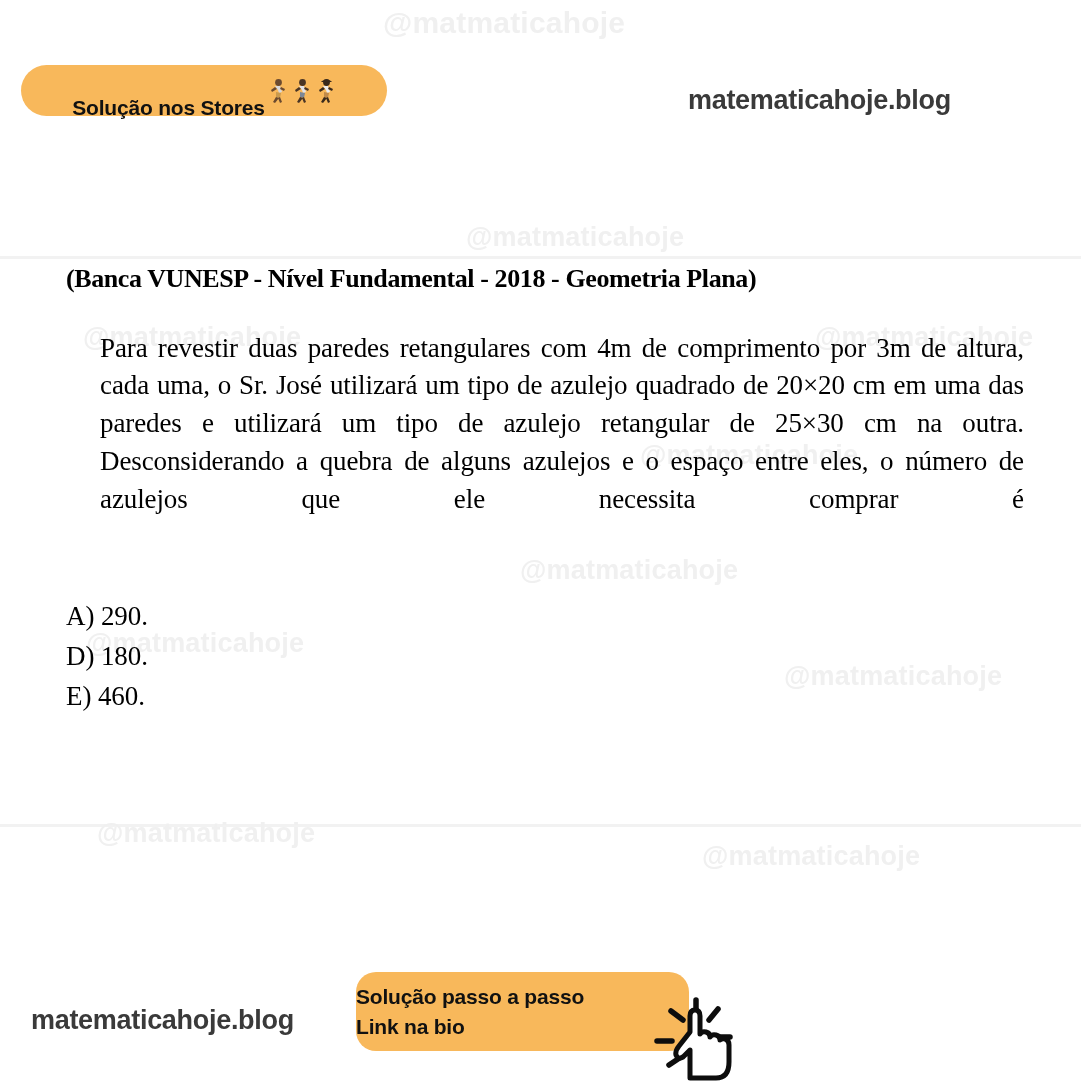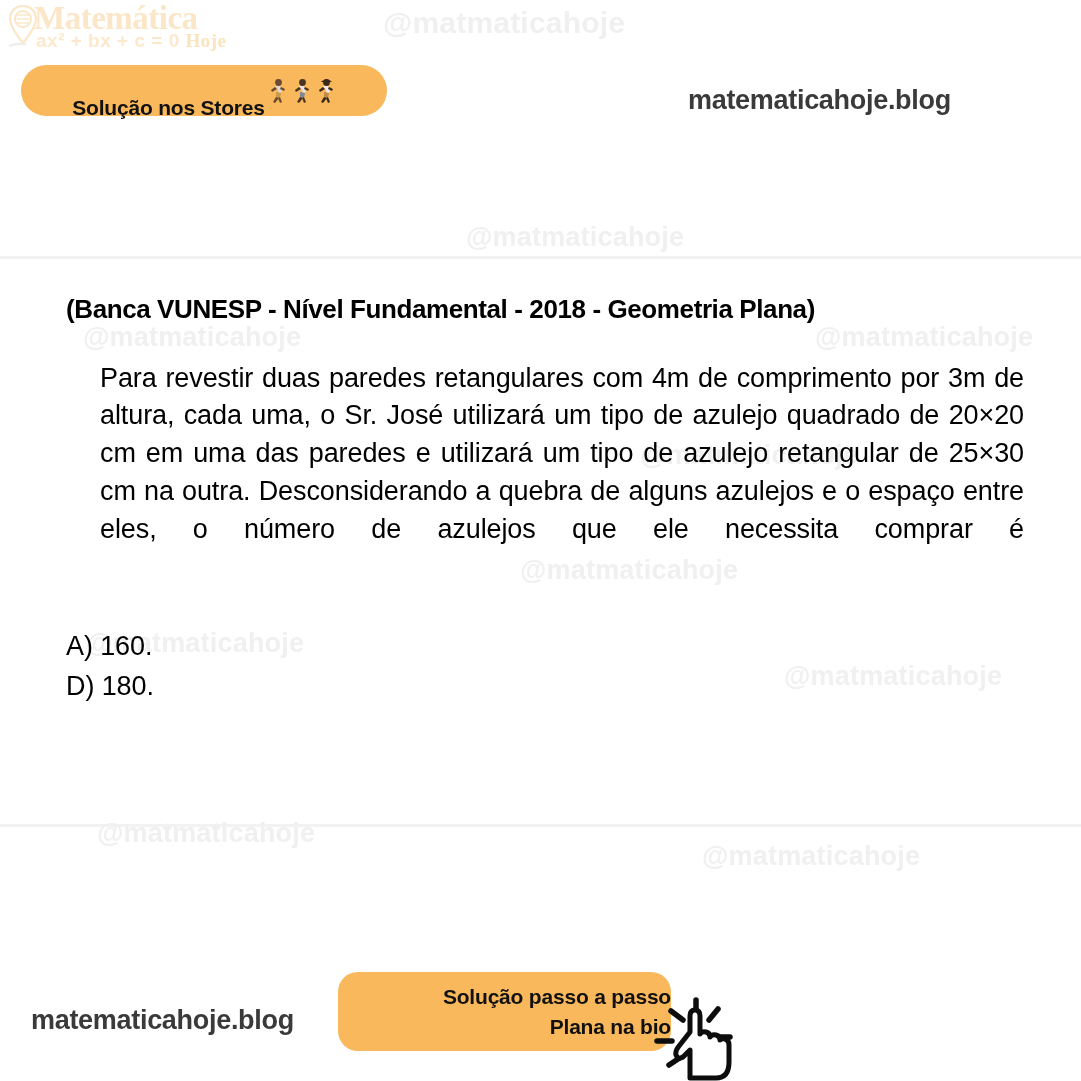--- a/index.html
+++ b/index.html
@@ -108,23 +108,24 @@
     left: 0; width: 1081px; height: 3px;
     background: #f2f2f2;
     z-index: 2;
   }
   .rule-top { top: 256px; }
   .rule-bottom { top: 824px; }
 
   
   .q-block {
     position: absolute;
-    left: 66px; top: 294px;
+    left: 66px; top: 264px;
     width: 958px;
     z-index: 4;
+    font-family: Liberation Serif, serif;
   }
   .q-title {
     font-size: 26px;
     font-weight: 700;
     color: #000;
     letter-spacing: -0.4px;
     line-height: 1.18;
     white-space: nowrap;
   }
   .q-body {
@@ -153,27 +154,27 @@
     position: absolute;
     left: 31px; top: 1005px;
     font-size: 27px;
     font-weight: 700;
     color: #3a3a3a;
     letter-spacing: -0.3px;
     z-index: 5;
   }
   .cta-btn {
     position: absolute;
-    left: 338px; top: 972px;
+    left: 356px; top: 972px;
     width: 333px; height: 79px;
     background: #f8b85b;
     border-radius: 20px;
     display: flex;
     flex-direction: column;
-    align-items: flex-end;
+    align-items: flex-start;
     justify-content: center;
     z-index: 4;
   }
   .cta-line {
     font-size: 21px;
     font-weight: 700;
     color: #111;
     line-height: 1.42;
     letter-spacing: -0.2px;
   }
@@ -182,33 +183,20 @@
     left: 650px; top: 994px;
     width: 92px; height: 87px;
     z-index: 6;
   }
 </style>
 </head>
 <body>
 
 <div class="page">
 
-  <div class="logo">
-    <svg class="logo-pin" viewBox="0 0 30 44">
-      <path d="M15 1 C7 1 2 7 2 14 C2 23 15 38 15 38 C15 38 28 23 28 14 C28 7 23 1 15 1 Z" fill="none" stroke="#fbe7c8" stroke-width="2.2"></path>
-      <circle cx="15" cy="14" r="8" fill="none" stroke="#fbe7c8" stroke-width="2"></circle>
-      <path d="M9 10 h12 M9 14 h12 M9 18 h12" stroke="#fbe7c8" stroke-width="1.6"></path>
-      <path d="M1 41 q8 -3 17 -2" stroke="#f0eeea" stroke-width="2.4" fill="none"></path>
-    </svg>
-    <div class="logo-word">Matemática</div>
-    <div class="logo-sub">
-      <span>ax² + bx + c = 0</span>
-      <span class="logo-hoje">Hoje</span>
-    </div>
-  </div>
 
   <div class="store-btn">
     <span class="store-btn-label">Solução nos Stores</span>
     <span class="runners">
       <svg class="runner" viewBox="0 0 22 26">
         <circle cx="12.5" cy="4.5" r="3.4" fill="#6b4a2f"></circle>
         <path d="M9 8 l5 0 l2 6 l-3 1 l-1 -3 z" fill="#d8d8dc"></path>
         <path d="M10 14 l5 1 l-1 5 l-4 -1 z" fill="#c99a4e"></path>
         <path d="M10 19 l-3 5 l2 1 l4 -5 z" fill="#6b4a2f"></path>
         <path d="M14 19 l2 5 l-2 1 l-2 -5 z" fill="#6b4a2f"></path>
@@ -239,30 +227,31 @@
 
   <div class="blog-top">matematicahoje.blog</div>
 
   <div class="rule rule-top"></div>
   <div class="rule rule-bottom"></div>
 
   <div class="q-block">
     <div class="q-title">(Banca VUNESP - Nível Fundamental - 2018 - Geometria Plana)</div>
     <div class="q-body">Para revestir duas paredes retangulares com 4m de comprimento por 3m de altura, cada uma, o Sr. José utilizará um tipo de azulejo quadrado de 20×20 cm em uma das paredes e utilizará um tipo de azulejo retangular de 25×30 cm na outra. Desconsiderando a quebra de alguns azulejos e o espaço entre eles, o número de azulejos que ele necessita comprar é</div>
     <div class="options">
-      <div class="option">A) 160.</div>
+      <div class="option">A) 290.</div>
       <div class="option">D) 180.</div>
+      <div class="option">E) 460.</div>
     </div>
   </div>
 
   <div class="blog-bottom">matematicahoje.blog</div>
 
   <div class="cta-btn">
     <span class="cta-line">Solução passo a passo</span>
-    <span class="cta-line">Plana na bio</span>
+    <span class="cta-line">Link na bio</span>
   </div>
 
   <svg class="cursor-hand" viewBox="0 0 92 87">
     <g stroke="#0d0d0d" stroke-width="5.5" stroke-linecap="round" fill="none">
       <line x1="33" y1="26" x2="21" y2="17"></line>
       <line x1="22" y1="47" x2="7" y2="47"></line>
       <line x1="31" y1="63" x2="19" y2="71"></line>
       <line x1="46" y1="20" x2="46" y2="6"></line>
       <line x1="59" y1="26" x2="68" y2="15"></line>
       <line x1="65" y1="43" x2="80" y2="43"></line>

